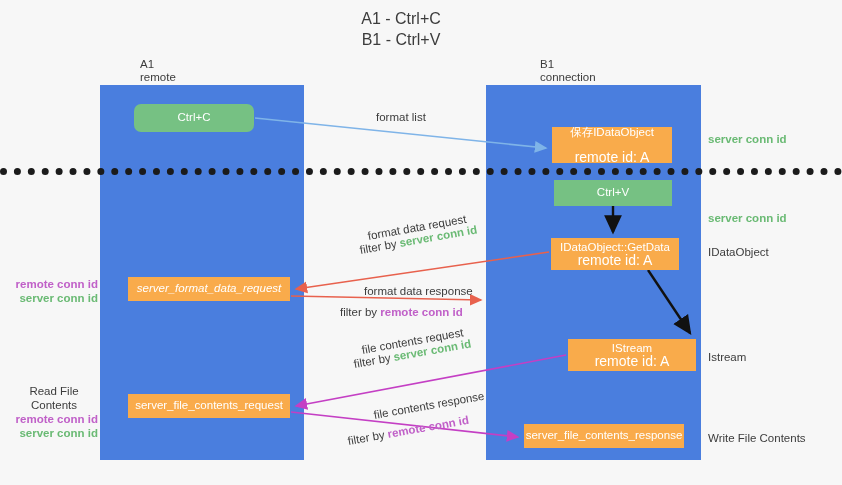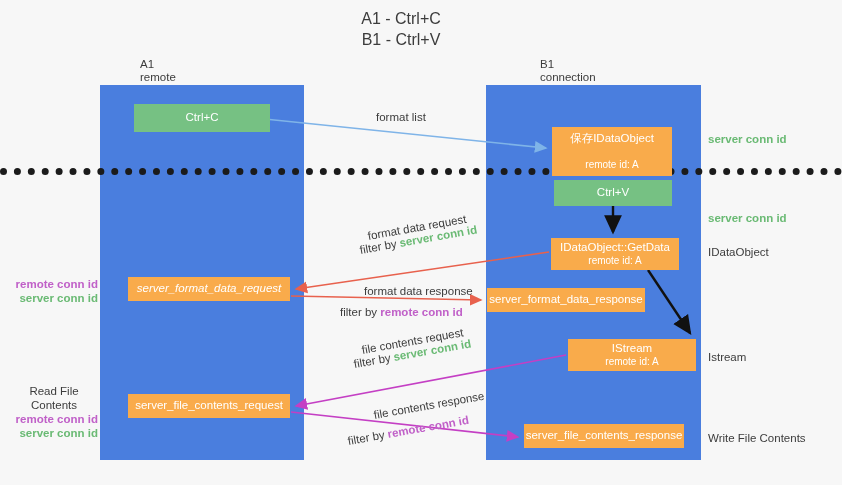--- a/index.html
+++ b/index.html
@@ -41,24 +41,24 @@
   
   .box{
     box-sizing:border-box;
     display:flex;flex-direction:column;
     align-items:center;justify-content:center;
     color:#ffffff;font-size:11.5px;line-height:13.5px;
     text-align:center;padding:2px 4px;
   }
   .green{background:#76c183;}
   .orange{background:#f9ab4b;}
-  .box .l2{font-size:10px;}
-
-  #box-ctrlc   {left:134px;top:104px;width:136px;height:28px;}
-  #box-idata   {left:552px;top:127px;width:120px;height:49px;gap:12px;}
+  .box .l2{font-size:14px;}
+
+  #box-ctrlc   {left:134px;top:104px;width:120px;height:28px;border-radius:7px;}
+  #box-idata   {left:552px;top:127px;width:120px;height:36px;gap:12px;}
   #box-ctrlv   {left:554px;top:180px;width:118px;height:26px;}
   #box-getdata {left:551px;top:238px;width:128px;height:32px;}
   #box-sfdreq  {left:128px;top:277px;width:162px;height:24px;font-style:italic;}
   #box-sfdres  {left:487px;top:288px;width:158px;height:24px;}
   #box-istream {left:568px;top:339px;width:128px;height:32px;}
   #box-sfcreq  {left:128px;top:394px;width:162px;height:24px;}
   #box-sfcres  {left:524px;top:424px;width:160px;height:24px;}
 
   
   .side{font-size:11.5px;line-height:14px;color:#3c3c3c;}
@@ -162,23 +162,20 @@
 
   <div id="box-getdata" class="abs box orange">
     <div>IDataObject::GetData</div>
     <div class="l2">remote id: A</div>
   </div>
 
   <div id="box-sfdreq" class="abs box orange">
     <div>server_format_data_request</div>
   </div>
 
-  <div id="box-sfdres" class="abs box orange">
-    <div>server_format_data_response</div>
-  </div>
 
   <div id="box-istream" class="abs box orange">
     <div>IStream</div>
     <div class="l2">remote id: A</div>
   </div>
 
   <div id="box-sfcres" class="abs box orange">
     <div>server_file_contents_response</div>
   </div>
 

